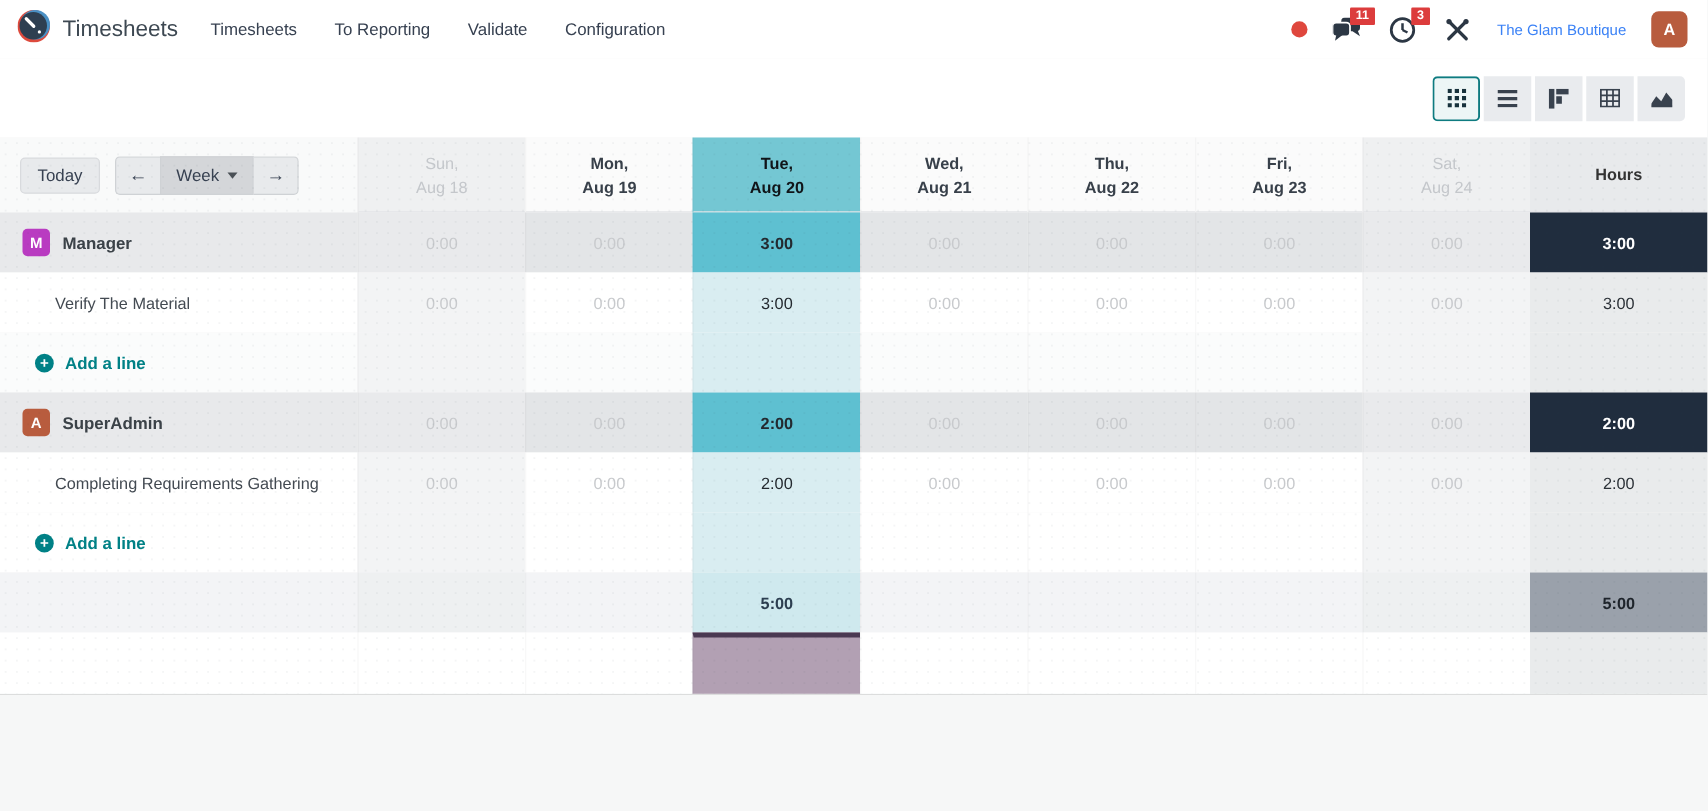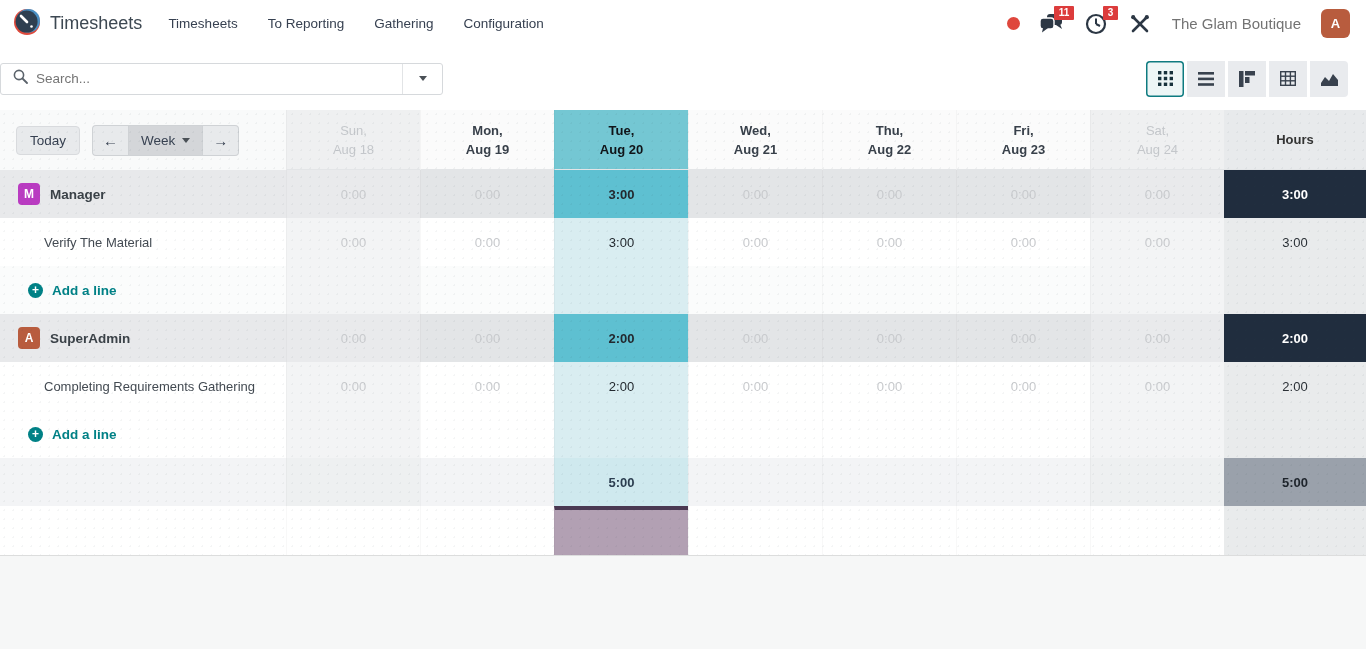--- a/index.html
+++ b/index.html
@@ -10,21 +10,21 @@
   .navbar { height:47px; background:#fff; display:flex; align-items:center; padding:0 16px 0 14px; }
   .brand { display:flex; align-items:center; gap:10px; margin-right:26px; }
   .brand-name { font-size:18px; color:#3d4852; }
   .nav-menu { display:flex; align-items:center; gap:30px; font-size:13.5px; color:#374151; }
   .nav-menu .mi { cursor:pointer; }
   .systray { margin-left:auto; display:flex; align-items:center; gap:20px; }
   .red-dot { width:13px; height:13px; border-radius:50%; background:#df473d; }
   .tray-ic { position:relative; width:24px; height:24px; display:flex; align-items:center; justify-content:center; }
   .badge { position:absolute; top:-6px; right:-10px; background:#dc3c3c; color:#fff; font-size:10px;
     font-weight:700; border-radius:1px; padding:1.5px 4.5px; line-height:1.1; }
-  .company { font-size:15px; color:#737373; }
+  .company { font-size:12px; color:#3b82f6; }
   .avatar { width:29px; height:29px; border-radius:6px; background:#b85c3e; color:#fff; font-size:13px;
     font-weight:700; display:flex; align-items:center; justify-content:center; }
 
   
   .cp { height:63px; background:#fff; display:flex; align-items:center; }
   .cp-left { flex:0 0 441px; padding-left:20px; display:flex; align-items:center; gap:9px; }
   .cp-title { font-size:17px; color:#3f4852; }
   .gear { font-size:15px; color:#4b5563; cursor:pointer; }
   .searchbox { flex:0 0 443px; height:32px; border:1px solid #d6d9dc; border-radius:3px; background:#fff;
     display:flex; align-items:center; }
@@ -114,21 +114,21 @@
         <circle cx="12.6" cy="12.6" r="11" fill="#2e3f51"></circle>
         <line x1="13" y1="13" x2="7" y2="7" stroke="#fff" stroke-width="2.6" stroke-linecap="round"></line>
         <circle cx="17.5" cy="17.5" r="1.3" fill="#fff"></circle>
       </svg>
     </span>
     <span class="brand-name">Timesheets</span>
   </div>
   <div class="nav-menu">
     <span class="mi">Timesheets</span>
     <span class="mi">To Reporting</span>
-    <span class="mi">Gathering</span>
+    <span class="mi">Validate</span>
     <span class="mi">Configuration</span>
   </div>
   <div class="systray">
     <span class="red-dot"></span>
     <span class="tray-ic">
       <svg width="23" height="19" viewBox="0 0 23 19">
         <rect x="7" y="0" width="15" height="11" rx="3" fill="#2c3744"></rect>
         <path d="M20 10 L22 15 L16 11 Z" fill="#2c3744"></path>
         <rect x="0" y="4" width="14" height="11" rx="3" fill="#2c3744" stroke="#fff" stroke-width="1.4"></rect>
         <path d="M3 14 L2 18.5 L8 14 Z" fill="#2c3744"></path>
@@ -150,32 +150,20 @@
         <circle cx="3.2" cy="3.2" r="2.1" fill="#2c3744"></circle>
         <circle cx="16.8" cy="3.2" r="2.1" fill="#2c3744"></circle>
       </svg>
     </span>
     <span class="company">The Glam Boutique</span>
     <span class="avatar">A</span>
   </div>
 </div>
 
 <div class="cp">
-  <div class="searchbox">
-    <span class="q">
-      <svg width="15" height="15" viewBox="0 0 15 15">
-        <circle cx="6" cy="6" r="4.6" fill="none" stroke="#5b636b" stroke-width="1.6"></circle>
-        <line x1="9.5" y1="9.5" x2="14" y2="14" stroke="#5b636b" stroke-width="1.8" stroke-linecap="round"></line>
-      </svg>
-    </span>
-    <input class="search-ph" placeholder="Search..." style="">
-    <span class="search-caret">
-      <span class="tri-down"></span>
-    </span>
-  </div>
   <div class="cp-spacer"></div>
   <div class="switcher">
     <span class="vbtn active">
       <svg width="15" height="15" viewBox="0 0 15 15">
         <g fill="#17323c">
           <rect x="0" y="0" width="3.4" height="3.4"></rect>
             <rect x="5.8" y="0" width="3.4" height="3.4"></rect>
             <rect x="11.6" y="0" width="3.4" height="3.4"></rect>
           <rect x="0" y="5.8" width="3.4" height="3.4"></rect>
             <rect x="5.8" y="5.8" width="3.4" height="3.4"></rect>

